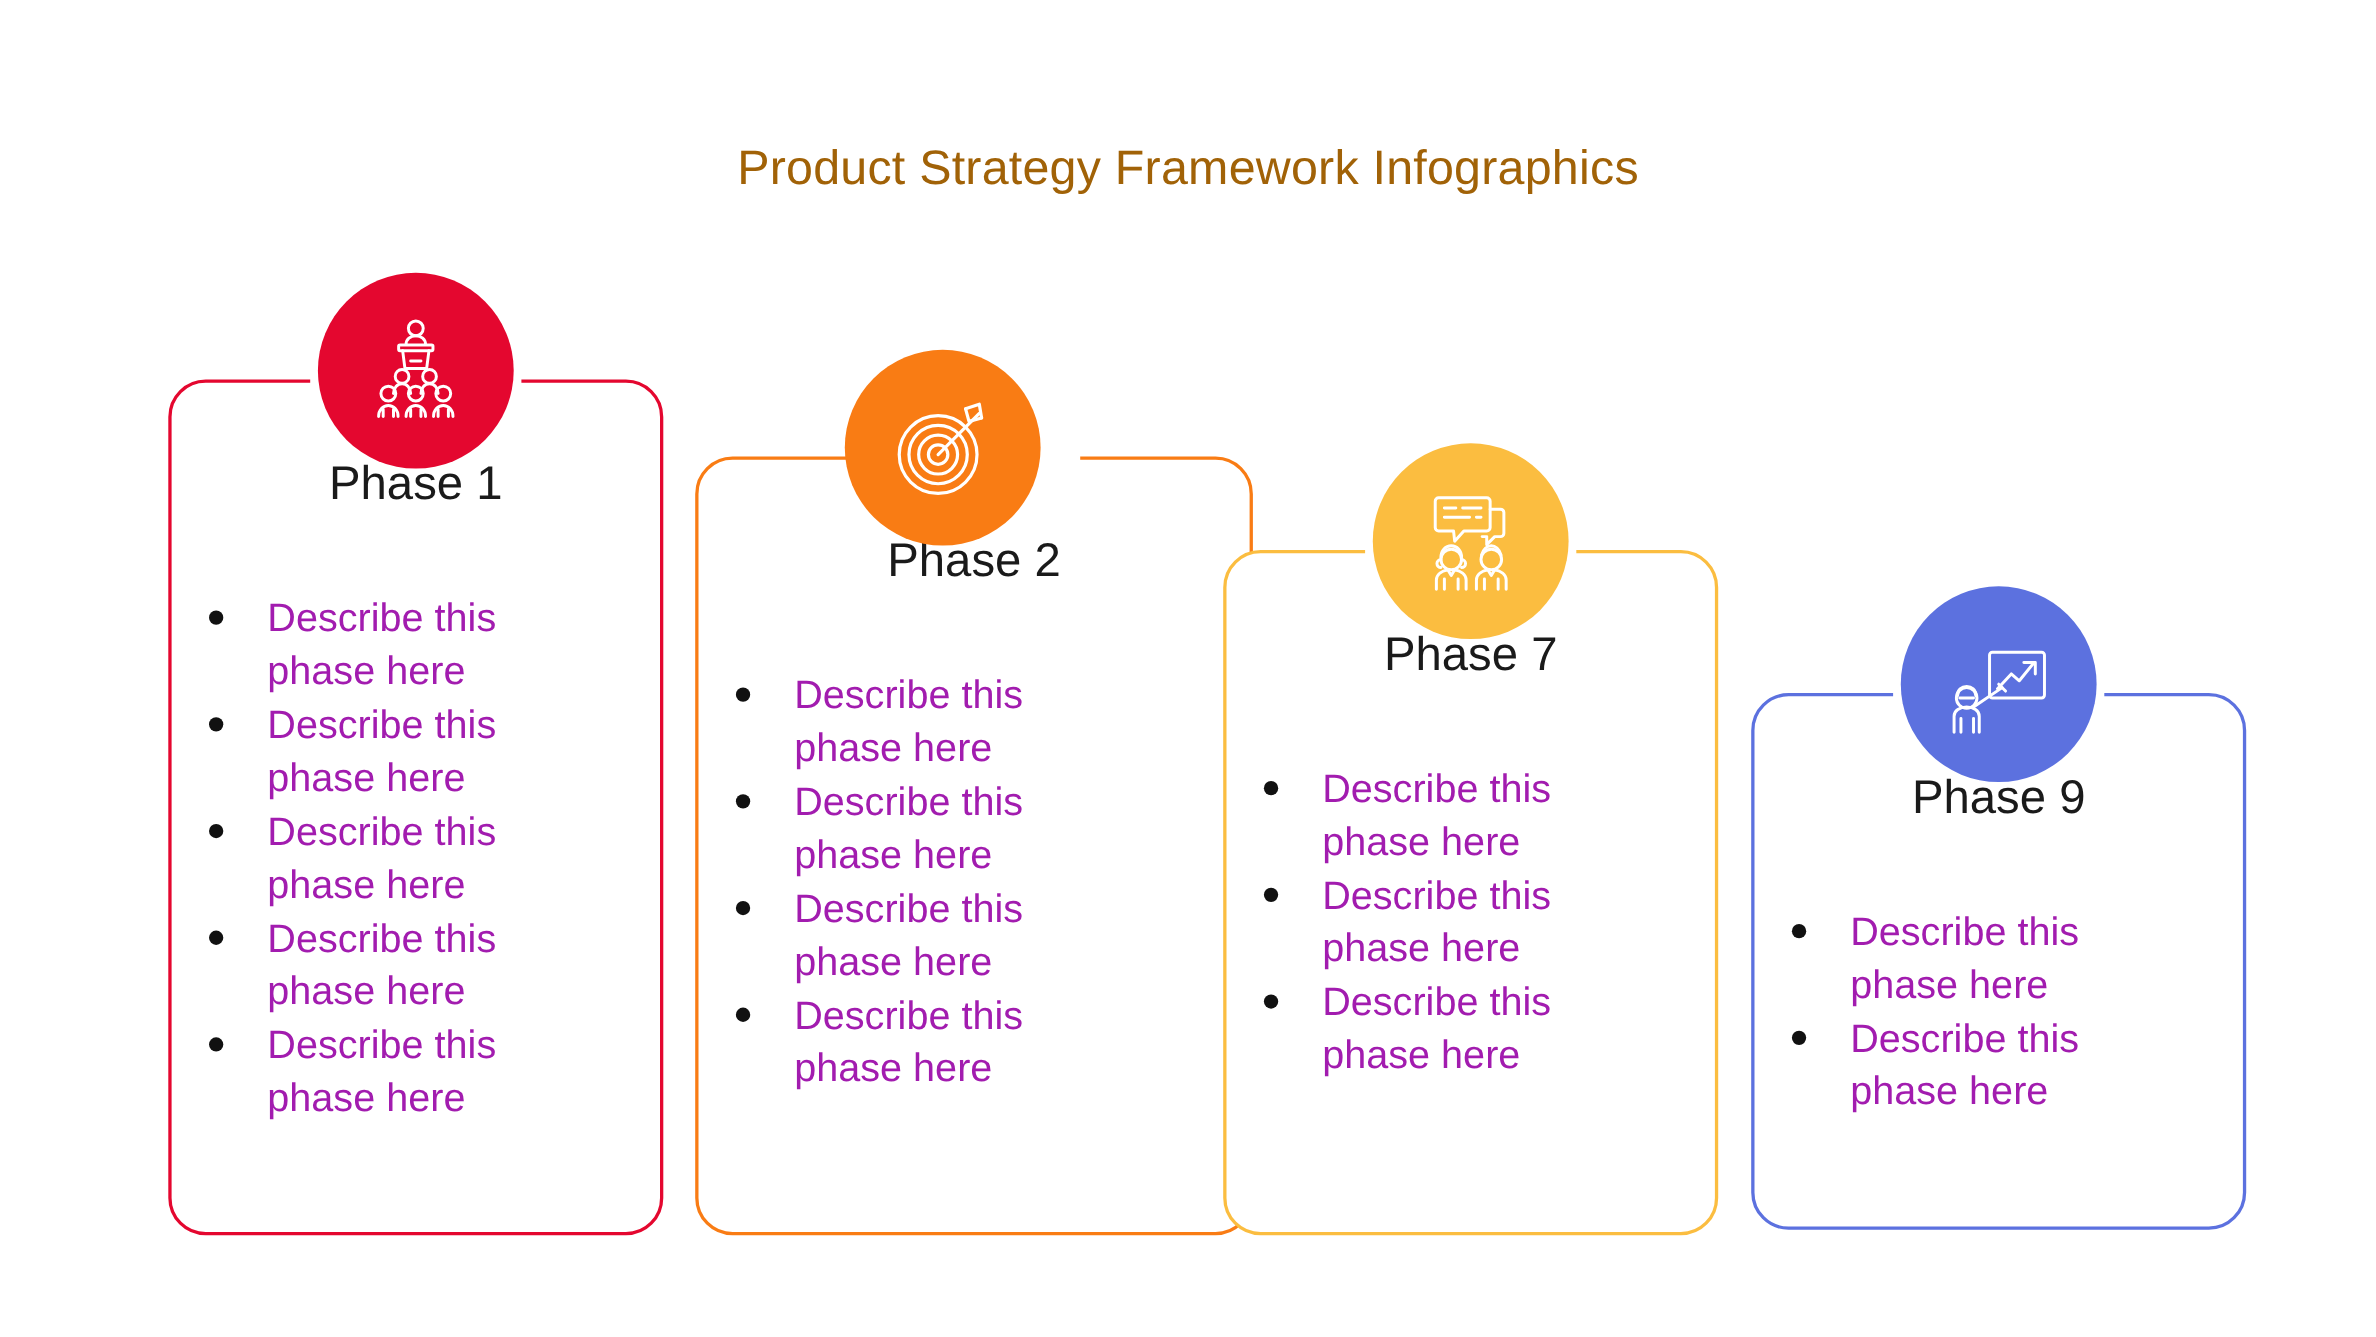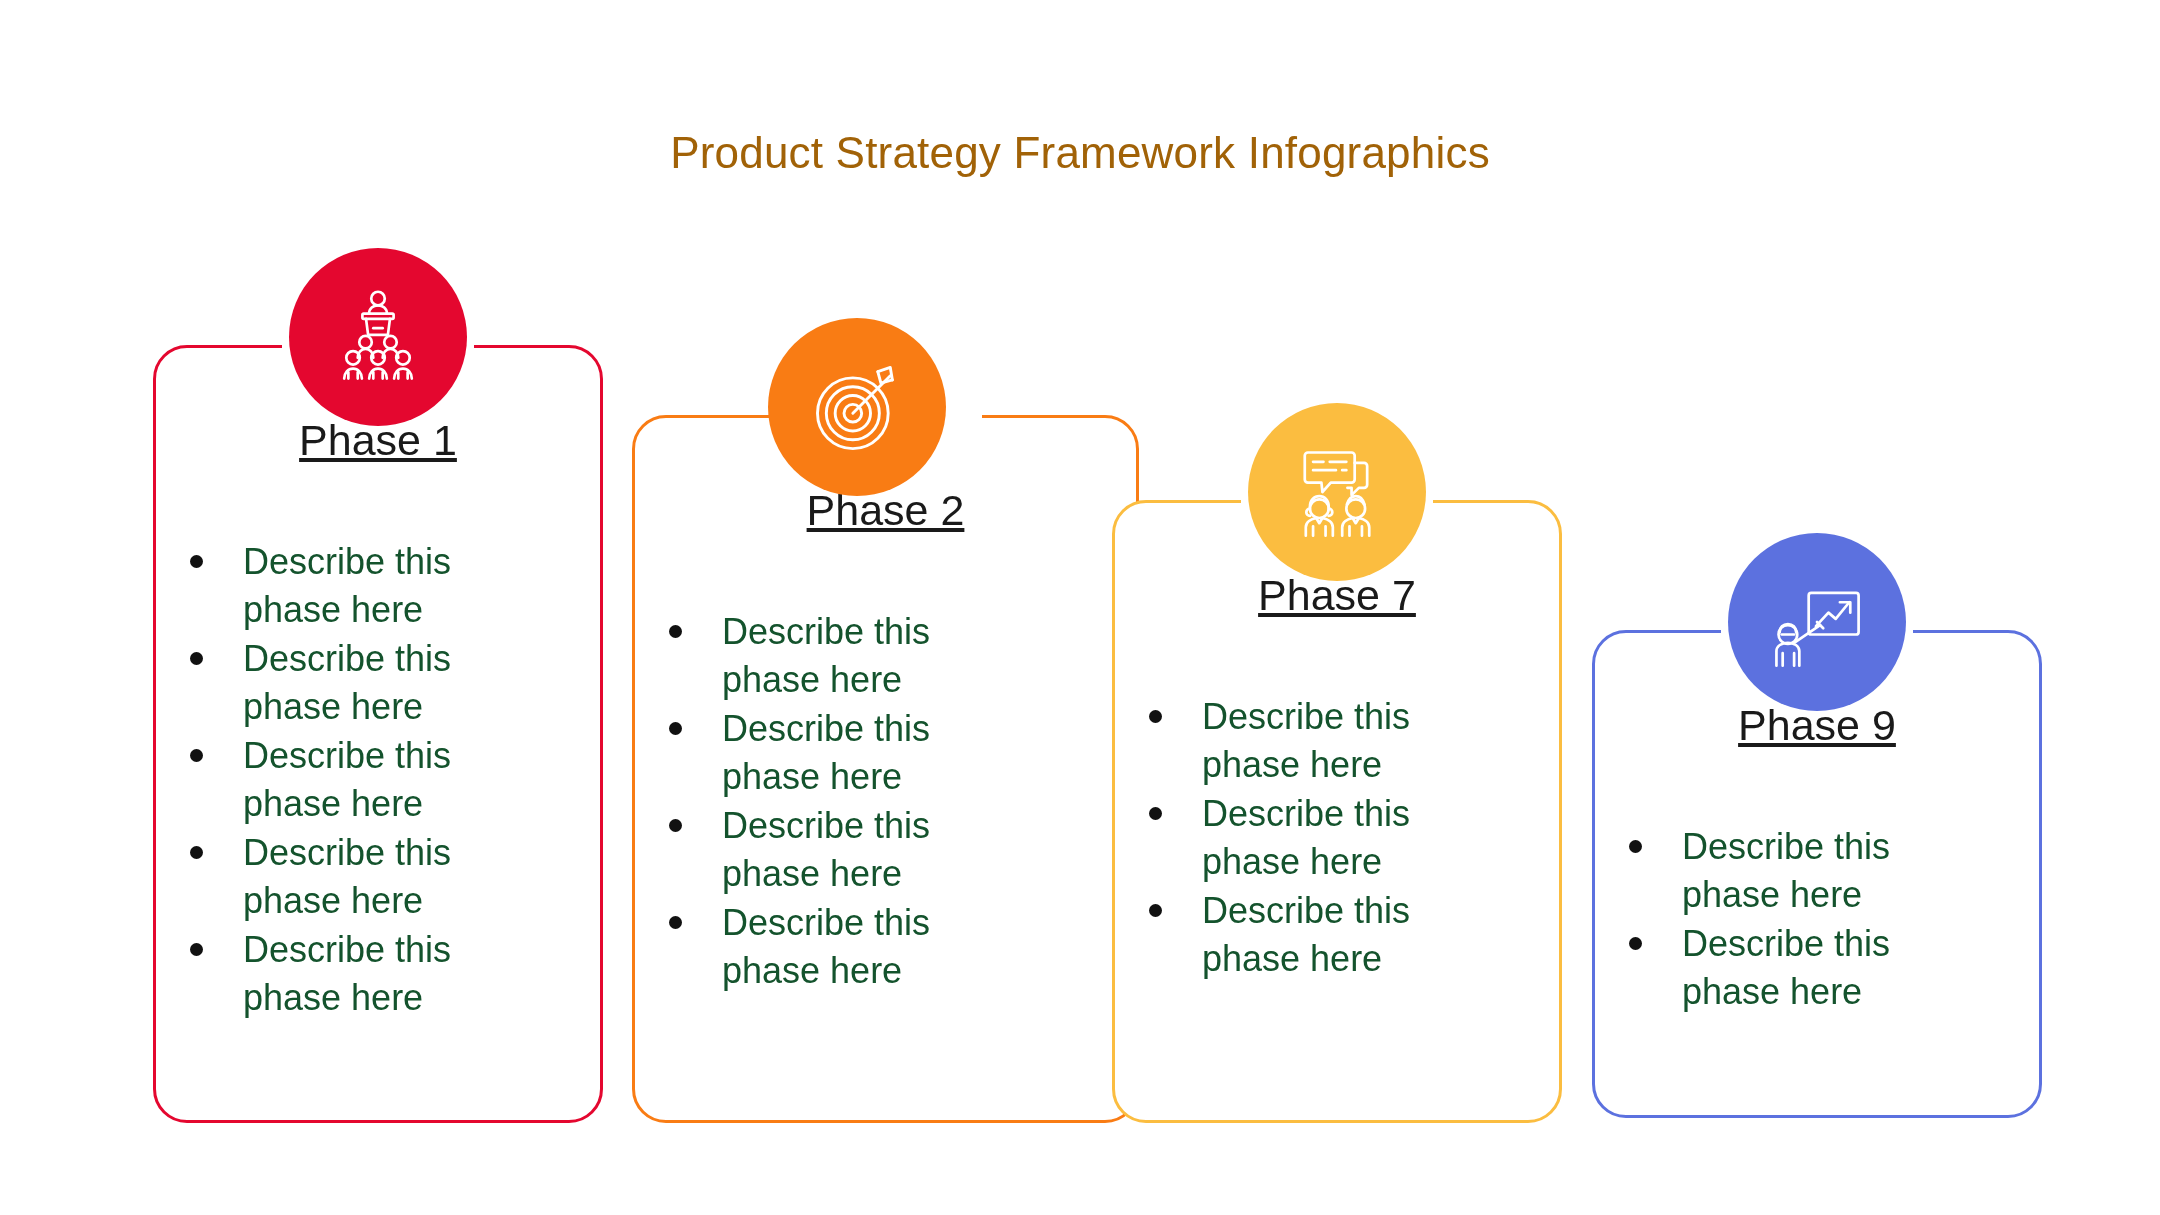--- a/index.html
+++ b/index.html
@@ -70,21 +70,20 @@
   
   .card-title {
     position: absolute;
     left: 0;
     width: 100%;
     text-align: center;
     font-size: 43px;
     font-weight: 400;
     color: #1a1a1a;
     white-space: nowrap;
-    text-decoration: underline;
   }
 
   .bullets {
     position: absolute;
     left: 0;
     width: 100%;
     box-sizing: border-box;
     padding: 0 26px 0 34px;
     margin: 0;
   }
@@ -97,21 +96,21 @@
     width: 13px;
     height: 13px;
     border-radius: 50%;
     background: #111111;
     flex: 0 0 13px;
     margin-top: 17px;
   }
   .bullet-text {
     font-size: 36px;
     line-height: 1.32;
-    color: #14532d;
+    color: #a21caf;
     margin-left: 40px;
     max-width: 250px;
   }
 </style>
 </head>
 <body>
 
 <div id="page-title">Product Strategy Framework Infographics</div>
 
 <div class="phase" style="left:153px; top:248px; width:450px; height:875px;">

